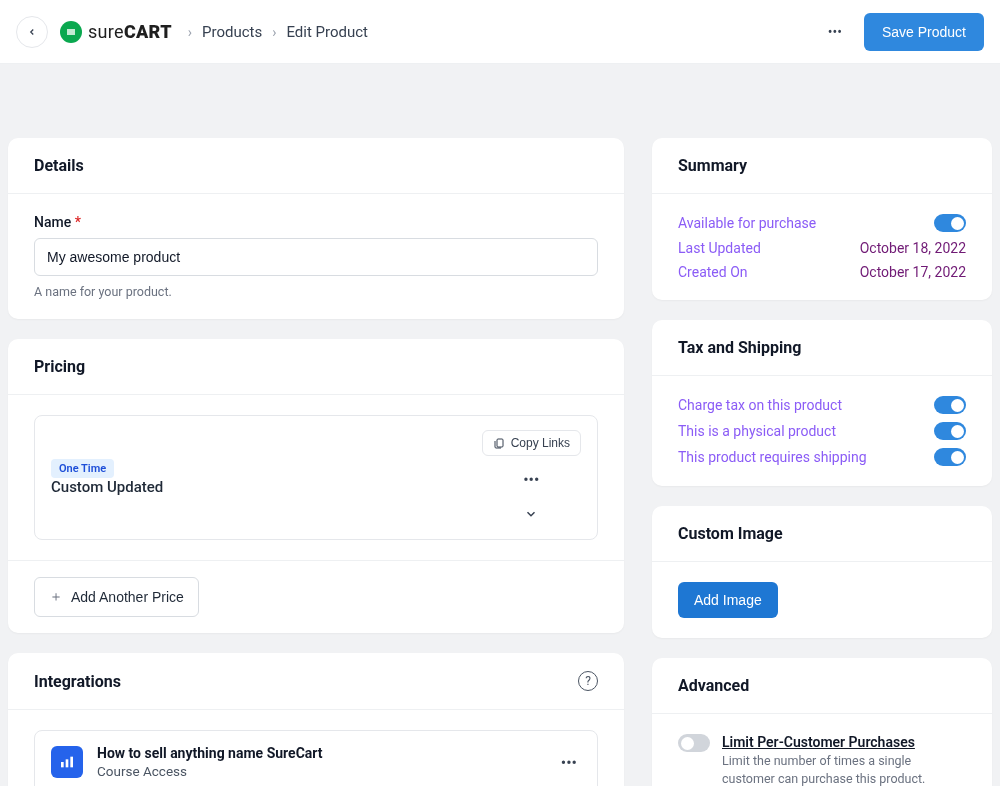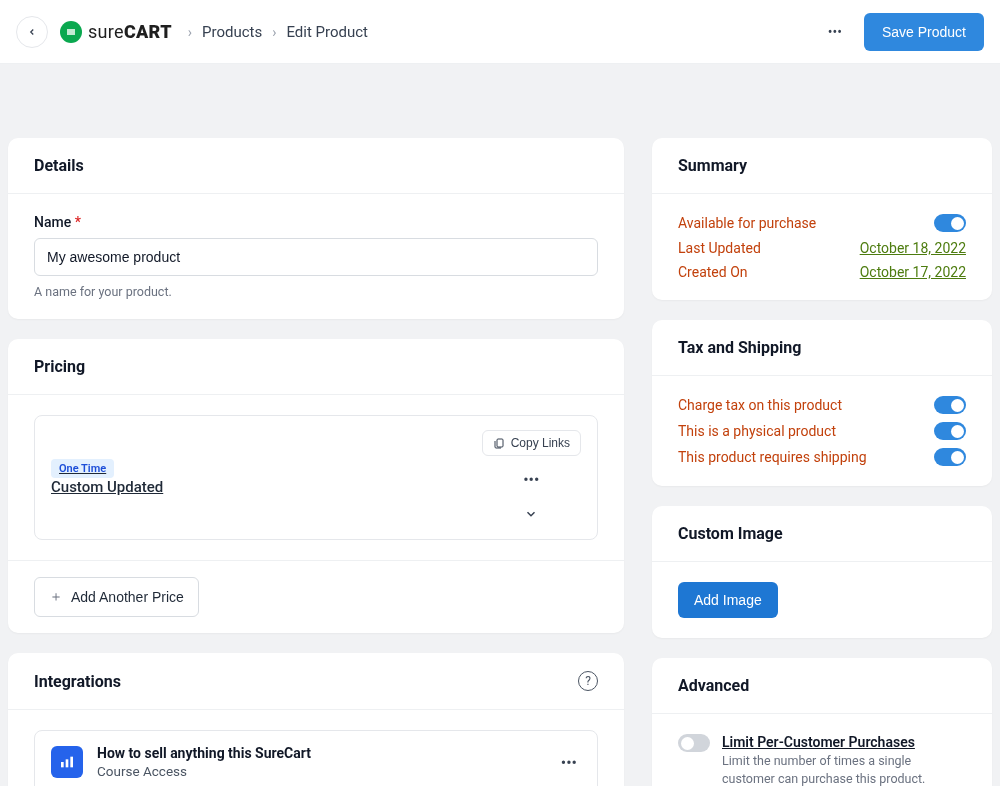--- a/index.html
+++ b/index.html
@@ -96,21 +96,21 @@
   }
   .hint { font-size: 12.5px; color:#6b7280; margin-top:8px; }
 
   .price-box {
     border: 1px solid #e5e7eb;
     border-radius: 8px;
     padding: 14px 16px;
     display:flex; align-items:center; justify-content:space-between;
     gap: 12px;
   }
-  .price-left { display:flex; flex-direction:column; gap:0;text-decoration:underline; }
+  .price-left { display:flex; flex-direction:column; gap:0; }
   .badge {
     display:inline-block;
     background: #e3f0fe;
     color: #1d4ed8;
     font-size: 11px;
     font-weight: 600;
     border-radius: 4px;
     padding: 3px 8px;
     width: fit-content;
   }
@@ -158,22 +158,22 @@
   }
   .integ-text { flex:1; }
   .integ-title { font-weight:700; font-size:14px; color:#111827;}
   .integ-sub { font-size:13.5px; color:#4b5563; margin-top:2px;}
 
   .kv-row {
     display:flex; justify-content:space-between; align-items:center;
     padding: 4px 0;
     font-size: 14px;
   }
-  .kv-label { color:#c2410c; }
-  .kv-value { color:#4d7c0f;text-decoration:underline; }
+  .kv-label { color:#8b5cf6; }
+  .kv-value { color:#701a75; }
 
   .toggle {
     width: 32px; height: 18px; border-radius: 10px;
     background:#2f88de; position:relative; cursor:pointer;
     flex-shrink:0;
   }
   .toggle::after {
     content:""; position:absolute; width:13px; height:13px;
     background:#fff; border-radius:50%; top:2.5px; right:2.5px;
   }
@@ -288,21 +288,21 @@
       <div class="card-body">
         <div class="integration-box">
           <div class="integ-icon">
             <svg width="16" height="16" viewBox="0 0 24 24" fill="#fff">
                 <rect x="3" y="12" width="4" height="8"></rect>
                 <rect x="10" y="8" width="4" height="12"></rect>
                 <rect x="17" y="4" width="4" height="16"></rect>
               </svg>
           </div>
           <div class="integ-text">
-            <div class="integ-title">How to sell anything this SureCart</div>
+            <div class="integ-title">How to sell anything name SureCart</div>
             <div class="integ-sub">Course Access</div>
           </div>
           <span class="icon-dots">•••</span>
         </div>
       </div>
       <div class="card-foot">
         <button class="outline-btn">
           <span class="plus">＋</span>
           <span>Add New Integrations</span>
         </button>

